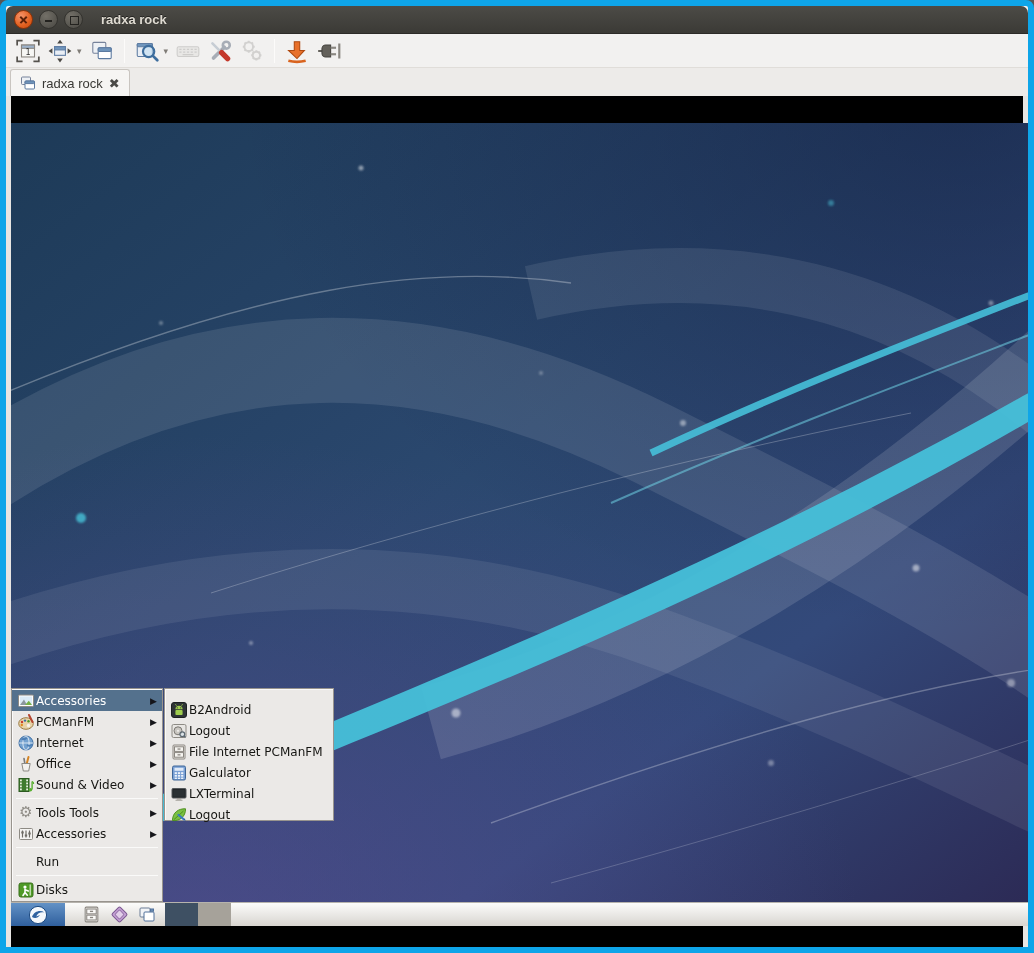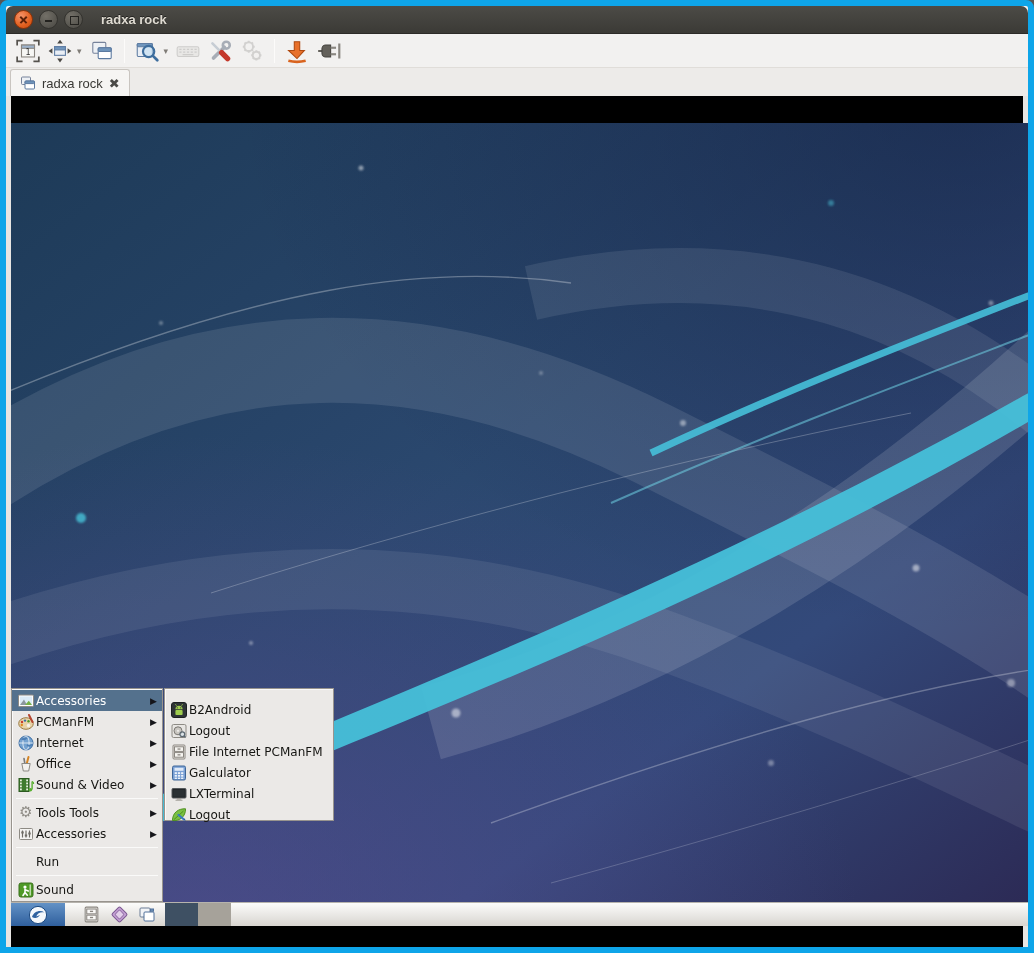--- a/index.html
+++ b/index.html
@@ -339,21 +339,21 @@
       <div class="menu-sep"></div>
       <div class="mi">
         <span class="micon">
           <svg width="18" height="18" viewBox="0 0 18 18">
             <rect x="2" y="2" width="14" height="14" rx="2" fill="#4e9a26" stroke="#39701b"></rect>
             <circle cx="8" cy="6" r="1.6" fill="#ffffff"></circle>
             <path d="M8,8 L8,11.5 M8,11.5 L6,14.5 M8,11.5 L10.3,14.2 M8,8.8 L11.3,10" stroke="#ffffff" stroke-width="1.6" fill="none" stroke-linecap="round"></path>
             <line x1="13.2" y1="3.5" x2="13.2" y2="14.5" stroke="#d9ead0" stroke-width="1.2"></line>
           </svg>
         </span>
-        <span class="mi-label">Sound</span>
+        <span class="mi-label">Disks</span>
       </div>
     </div>
 
     <div class="submenu">
       <div class="mi">
         <span class="micon">
           <svg width="18" height="18" viewBox="0 0 18 18">
             <rect x="1.5" y="1.5" width="15" height="15" rx="2.5" fill="#2e3436" stroke="#1c2021"></rect>
             <path d="M5.4,8.3 a3.6,3.6 0 0 1 7.2,0 z" fill="#9fce4e"></path>
             <line x1="6.4" y1="4.6" x2="5.5" y2="3.3" stroke="#9fce4e" stroke-width="1"></line>

